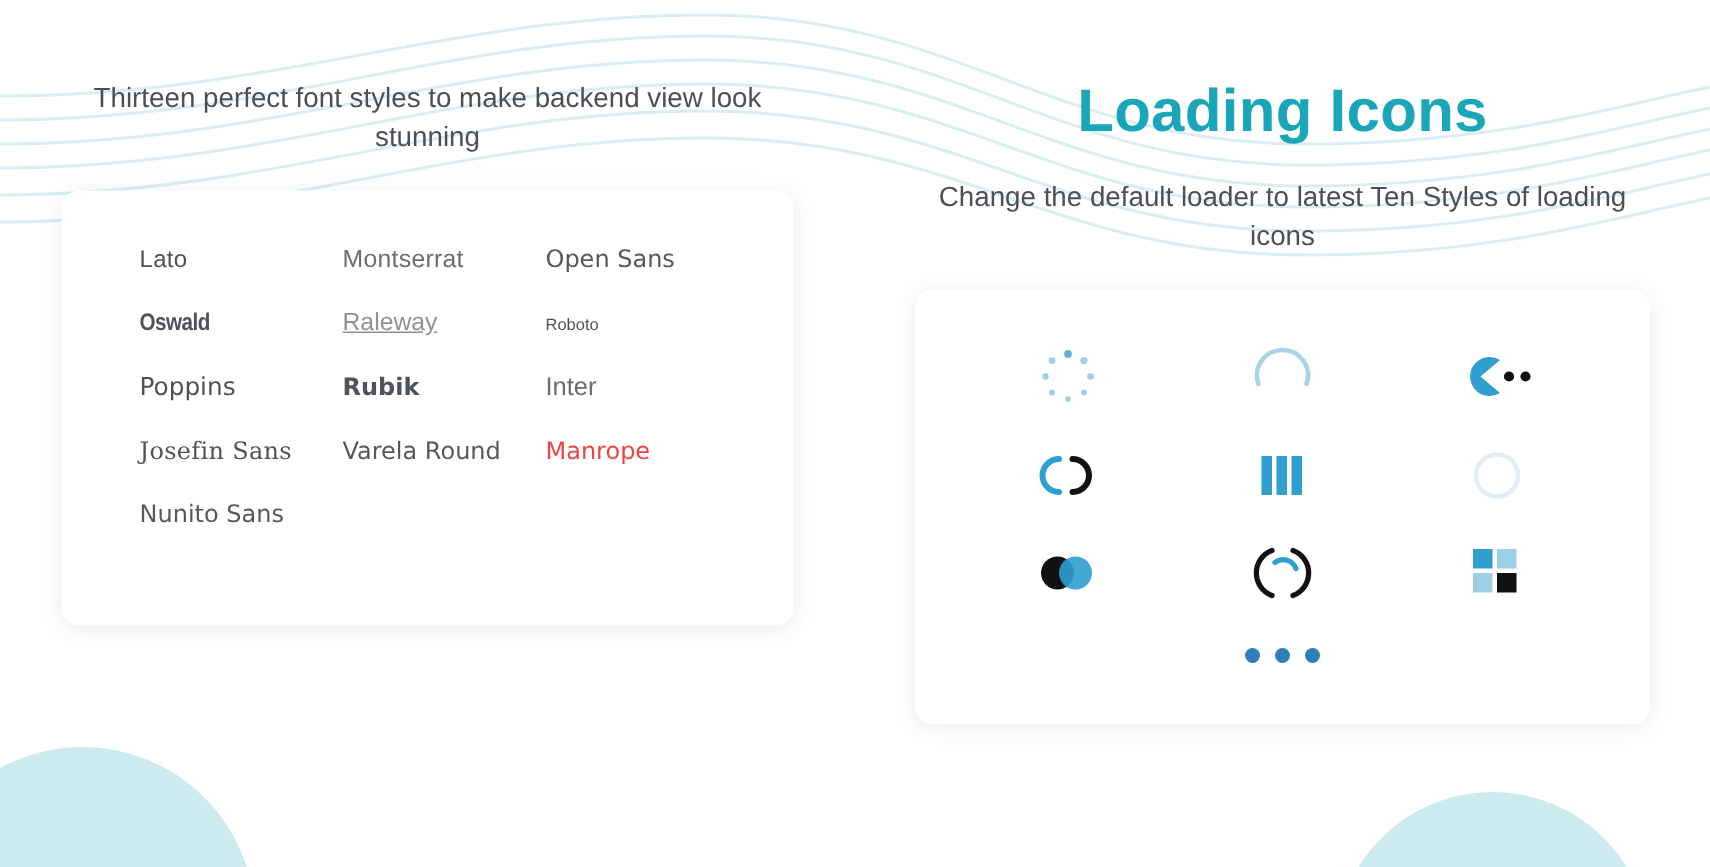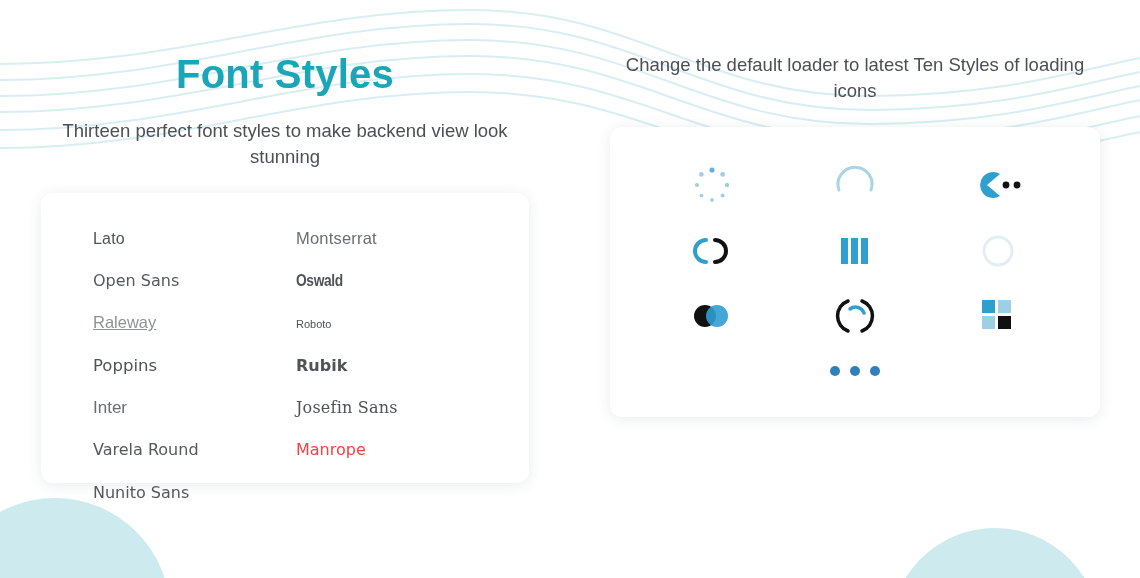--- a/index.html
+++ b/index.html
@@ -84,21 +84,21 @@
   }
 
   
   .fonts-card {
     padding: 36px 36px 30px 52px;
     height: 290px;
     margin: 0 1px;
   }
   .fonts-grid {
     display: grid;
-    grid-template-columns: 1fr 1fr;
+    grid-template-columns: 1fr 1fr 1fr;
     row-gap: 22px;
     column-gap: 6px;
   }
   .font-item {
     font-size: 17px;
     color: #4f5256;
     line-height: 1.2;
     white-space: nowrap;
   }
   .f-lato      { font-family: "Liberation Sans", sans-serif; font-size: 16px; letter-spacing: .2px; }
@@ -151,21 +151,20 @@
     <path d="M0,148 C180,148 300,92 470,92 C640,92 700,170 870,170 C1000,170 1080,144 1140,132"></path>
   </g>
 </svg>
 
 <div class="bg-blob-left"></div>
 <div class="bg-blob-right"></div>
 
 <div class="columns">
 
   <div class="col">
-    <h1 class="col-title">Font Styles</h1>
     <p class="col-sub">Thirteen perfect font styles to make backend view look stunning</p>
 
     <div class="card fonts-card">
       <div class="fonts-grid">
         <div class="font-item"><span class="f-lato">Lato</span></div>
         <div class="font-item"><span class="f-montserrat">Montserrat</span></div>
         <div class="font-item"><span class="f-opensans">Open Sans</span></div>
 
         <div class="font-item"><span class="f-oswald">Oswald</span></div>
         <div class="font-item"><span class="f-raleway">Raleway</span></div>
@@ -180,20 +179,21 @@
         <div class="font-item"><span class="f-manrope">Manrope</span></div>
 
         <div class="font-item"><span class="f-nunito">Nunito Sans</span></div>
         <div class="font-item"></div>
         <div class="font-item"></div>
       </div>
     </div>
   </div>
 
   <div class="col">
+    <h1 class="col-title">Loading Icons</h1>
     <p class="col-sub">Change the default loader to latest Ten Styles of loading icons</p>
 
     <div class="card loaders-card">
       <div class="loaders-grid">
 
         <div class="loader-cell">
           <svg width="42" height="42" viewBox="0 0 42 42">
             <g fill="#9ecfe4">
               <circle cx="21" cy="6" r="2.6" fill="#5fb3d6"></circle>
               <circle cx="31.6" cy="10.4" r="2.4"></circle>

